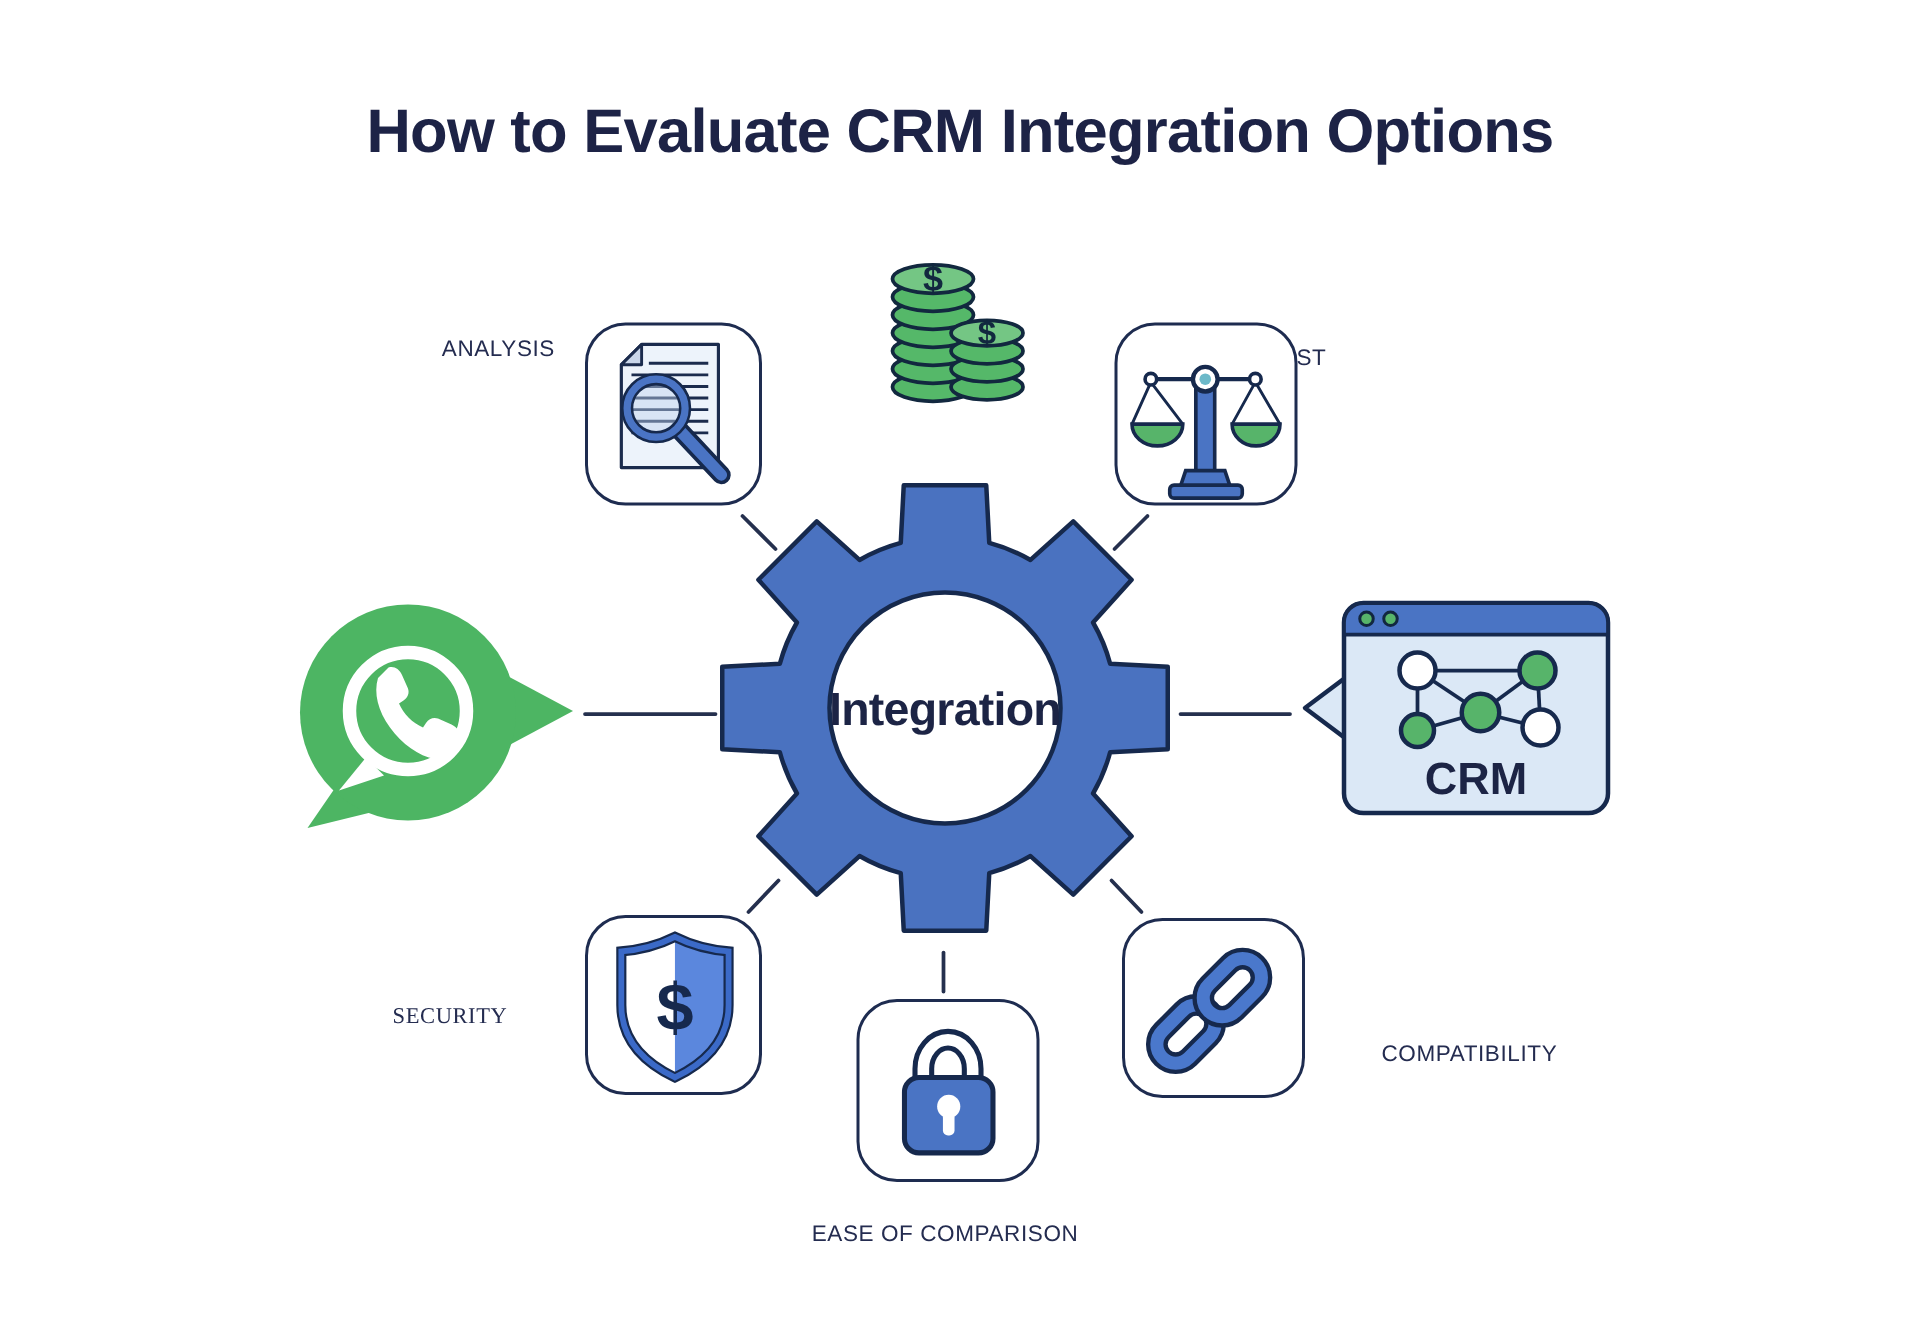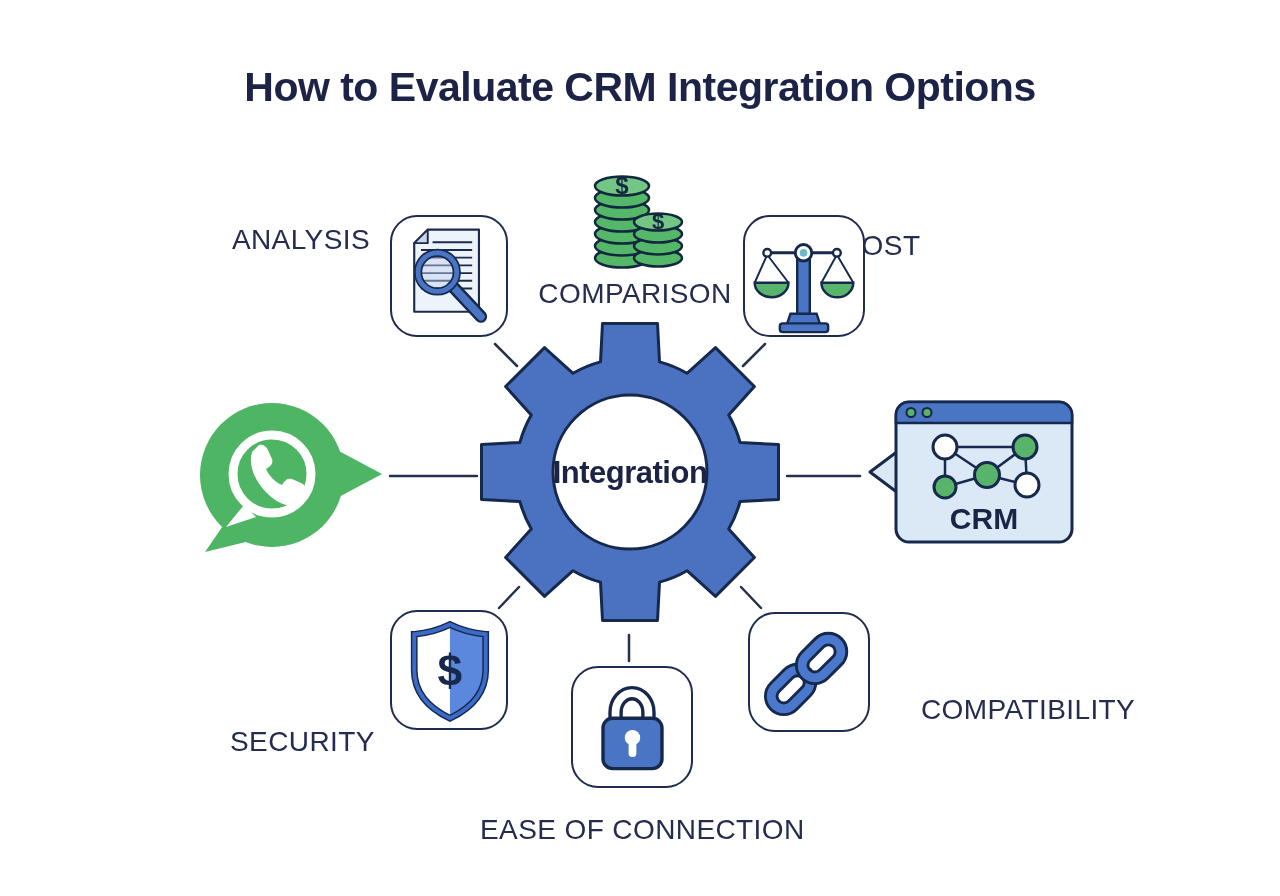--- a/index.html
+++ b/index.html
@@ -11,21 +11,21 @@
   .title{
     position:absolute;top:64px;left:0;width:100%;text-align:center;
     font-size:41px;font-weight:bold;color:#1d2346;letter-spacing:-0.5px;margin:0;
   }
   .node-box{
     position:absolute;background:#ffffff;border:2.5px solid #1e2c50;border-radius:27px;
     box-sizing:border-box;
   }
   .node-box svg{position:absolute;left:0;top:0;width:100%;height:100%;}
   .node-label{
-    position:absolute;color:#242c50;font-size:28px;letter-spacing:0.4px;white-space:nowrap;
+    position:absolute;color:#242c50;font-size:15px;letter-spacing:0.4px;white-space:nowrap;
   }
   .abs{position:absolute;}
   svg text{font-family:"Liberation Sans",sans-serif;}
   .connectors{position:absolute;left:0;top:0;z-index:0;}
   .icon-layer{z-index:2;}
 </style>
 </head>
 <body>
 
 <div class="canvas">
@@ -81,21 +81,20 @@
     </g>
     <text x="50" y="32" text-anchor="middle" font-size="24" font-weight="bold" fill="#12283f">$</text>
     <g fill="#55b869" stroke="#12283f" stroke-width="2.5">
       <ellipse cx="86" cy="96" rx="24" ry="8.5"></ellipse>
       <ellipse cx="86" cy="84" rx="24" ry="8.5"></ellipse>
       <ellipse cx="86" cy="72" rx="24" ry="8.5"></ellipse>
       <ellipse cx="86" cy="60" rx="24" ry="8.5" fill="#74c684"></ellipse>
     </g>
     <text x="86" y="67" text-anchor="middle" font-size="22" font-weight="bold" fill="#12283f">$</text>
   </svg>
-  <div class="node-label" style="left:535px;top:278px;width:200px;text-align:center;">COMPARISON</div>
 
   <div class="node-box icon-layer" style="left:743px;top:215px;width:122px;height:122px;">
     <svg viewBox="0 0 122 122">
       <line x1="23" y1="37" x2="95" y2="37" stroke="#16294d" stroke-width="3"></line>
       <g stroke="#16294d" stroke-width="2" fill="none">
         <path d="M23,39 L10,68 M23,39 L45,68"></path>
         <path d="M95,39 L79,68 M95,39 L112,68"></path>
       </g>
       <path d="M10,68 A17.5,15 0 0 0 45,68 Z" fill="#57b46a" stroke="#16294d" stroke-width="2.5"></path>
       <path d="M79,68 A16.5,15 0 0 0 112,68 Z" fill="#57b46a" stroke="#16294d" stroke-width="2.5"></path>
@@ -144,32 +143,32 @@
 
   <div class="node-box icon-layer" style="left:390px;top:610px;width:118px;height:120px;">
     <svg viewBox="0 0 118 120">
       <path d="M60,13 C72,19 84,22 97,23 L97,60 C97,83 83,99 60,110 C37,99 23,83 23,60 L23,23 C36,22 48,19 60,13 Z" fill="#ffffff"></path>
       <path d="M60,13 C72,19 84,22 97,23 L97,60 C97,83 83,99 60,110 Z" fill="#5b87dd"></path>
       <path d="M60,13 C72,19 84,22 97,23 L97,60 C97,83 83,99 60,110 C37,99 23,83 23,60 L23,23 C36,22 48,19 60,13 Z" fill="none" stroke="#16294d" stroke-width="7"></path>
       <path d="M60,13 C72,19 84,22 97,23 L97,60 C97,83 83,99 60,110 C37,99 23,83 23,60 L23,23 C36,22 48,19 60,13 Z" fill="none" stroke="#3b6ac8" stroke-width="4"></path>
       <text x="60" y="77" text-anchor="middle" font-size="46" font-weight="bold" fill="#16294d">$</text>
     </svg>
   </div>
-  <div class="node-label" style="left:230px;top:726px;width:140px;text-align:left;">SECURITY</div>
+  <div class="node-label" style="left:230px;top:670px;width:140px;text-align:center;font-family:Liberation Serif, serif;">SECURITY</div>
 
   <div class="node-box icon-layer" style="left:571px;top:666px;width:122px;height:122px;">
     <svg viewBox="0 0 122 122">
       <path d="M44,58 L44,46 A17,20 0 0 1 78,46 L78,58" fill="none" stroke="#16294d" stroke-width="15"></path>
       <path d="M44,58 L44,46 A17,20 0 0 1 78,46 L78,58" fill="none" stroke="#ffffff" stroke-width="8"></path>
       <rect x="31" y="52" width="61" height="52" rx="10" fill="#4a74c4" stroke="#16294d" stroke-width="3.5"></rect>
       <circle cx="61.5" cy="72" r="8" fill="#ffffff"></circle>
       <rect x="57.5" y="76" width="8" height="16" rx="3.5" fill="#ffffff"></rect>
     </svg>
   </div>
-  <div class="node-label" style="left:480px;top:814px;width:300px;text-align:center;">EASE OF CONNECTION</div>
+  <div class="node-label" style="left:480px;top:814px;width:300px;text-align:center;">EASE OF COMPARISON</div>
 
   <div class="node-box icon-layer" style="left:748px;top:612px;width:122px;height:120px;">
     <svg viewBox="0 0 122 120">
       <g transform="rotate(-45 42 78)">
         <rect x="19" y="65" width="46" height="26" rx="13" fill="none" stroke="#16294d" stroke-width="15"></rect>
         <rect x="19" y="65" width="46" height="26" rx="13" fill="none" stroke="#4a78cc" stroke-width="9"></rect>
       </g>
       <g transform="rotate(-45 74 46)">
         <rect x="51" y="33" width="46" height="26" rx="13" fill="none" stroke="#16294d" stroke-width="15"></rect>
         <rect x="51" y="33" width="46" height="26" rx="13" fill="none" stroke="#4a78cc" stroke-width="9"></rect>

